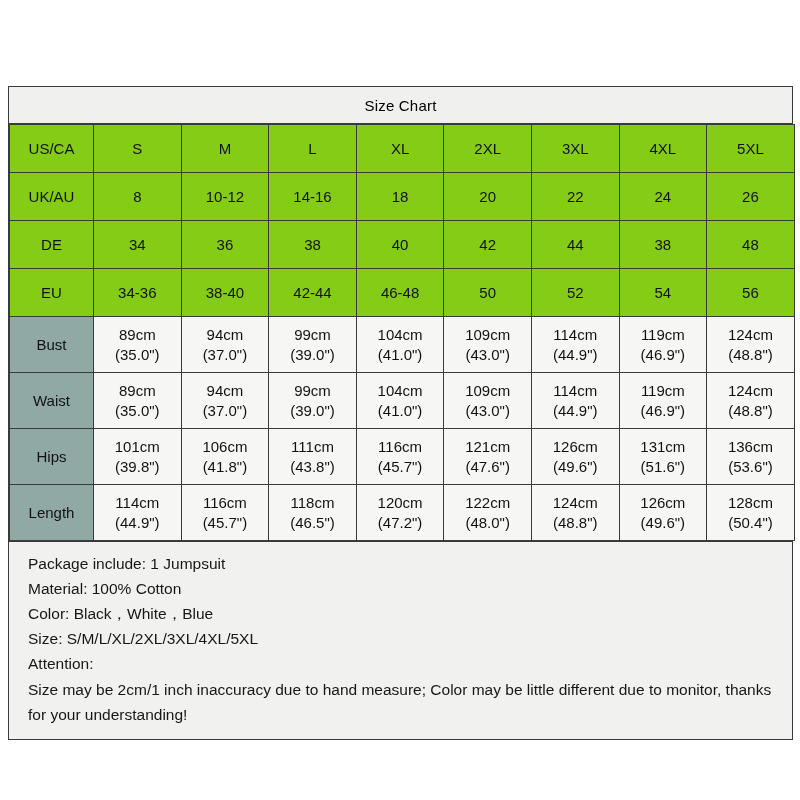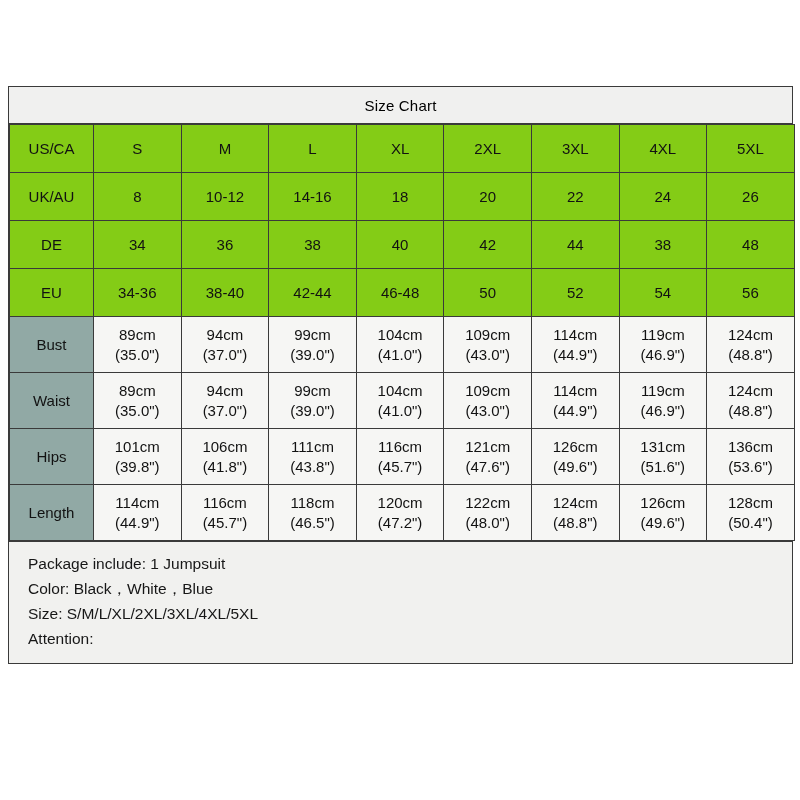--- a/index.html
+++ b/index.html
@@ -297,18 +297,20 @@
           <td class="meas-cell">
             <span class="meas-cm">128cm</span>
             <span class="meas-in">(50.4")</span>
           </td>
         </tr>
       </tbody>
   </table>
 
   <div class="notes" id="notes-block">
       <div class="note-line">Package include: 1 Jumpsuit</div>
+      <div class="note-line">Material: 100% Cotton</div>
       <div class="note-line">Color: Black，White，Blue</div>
       <div class="note-line">Size: S/M/L/XL/2XL/3XL/4XL/5XL</div>
       <div class="note-line">Attention:</div>
+      <div class="note-line wrap">Size may be 2cm/1 inch inaccuracy due to hand measure; Color may be little different due to monitor, thanks for your understanding!</div>
     </div>
 
 </div>
 
 </body></html>

